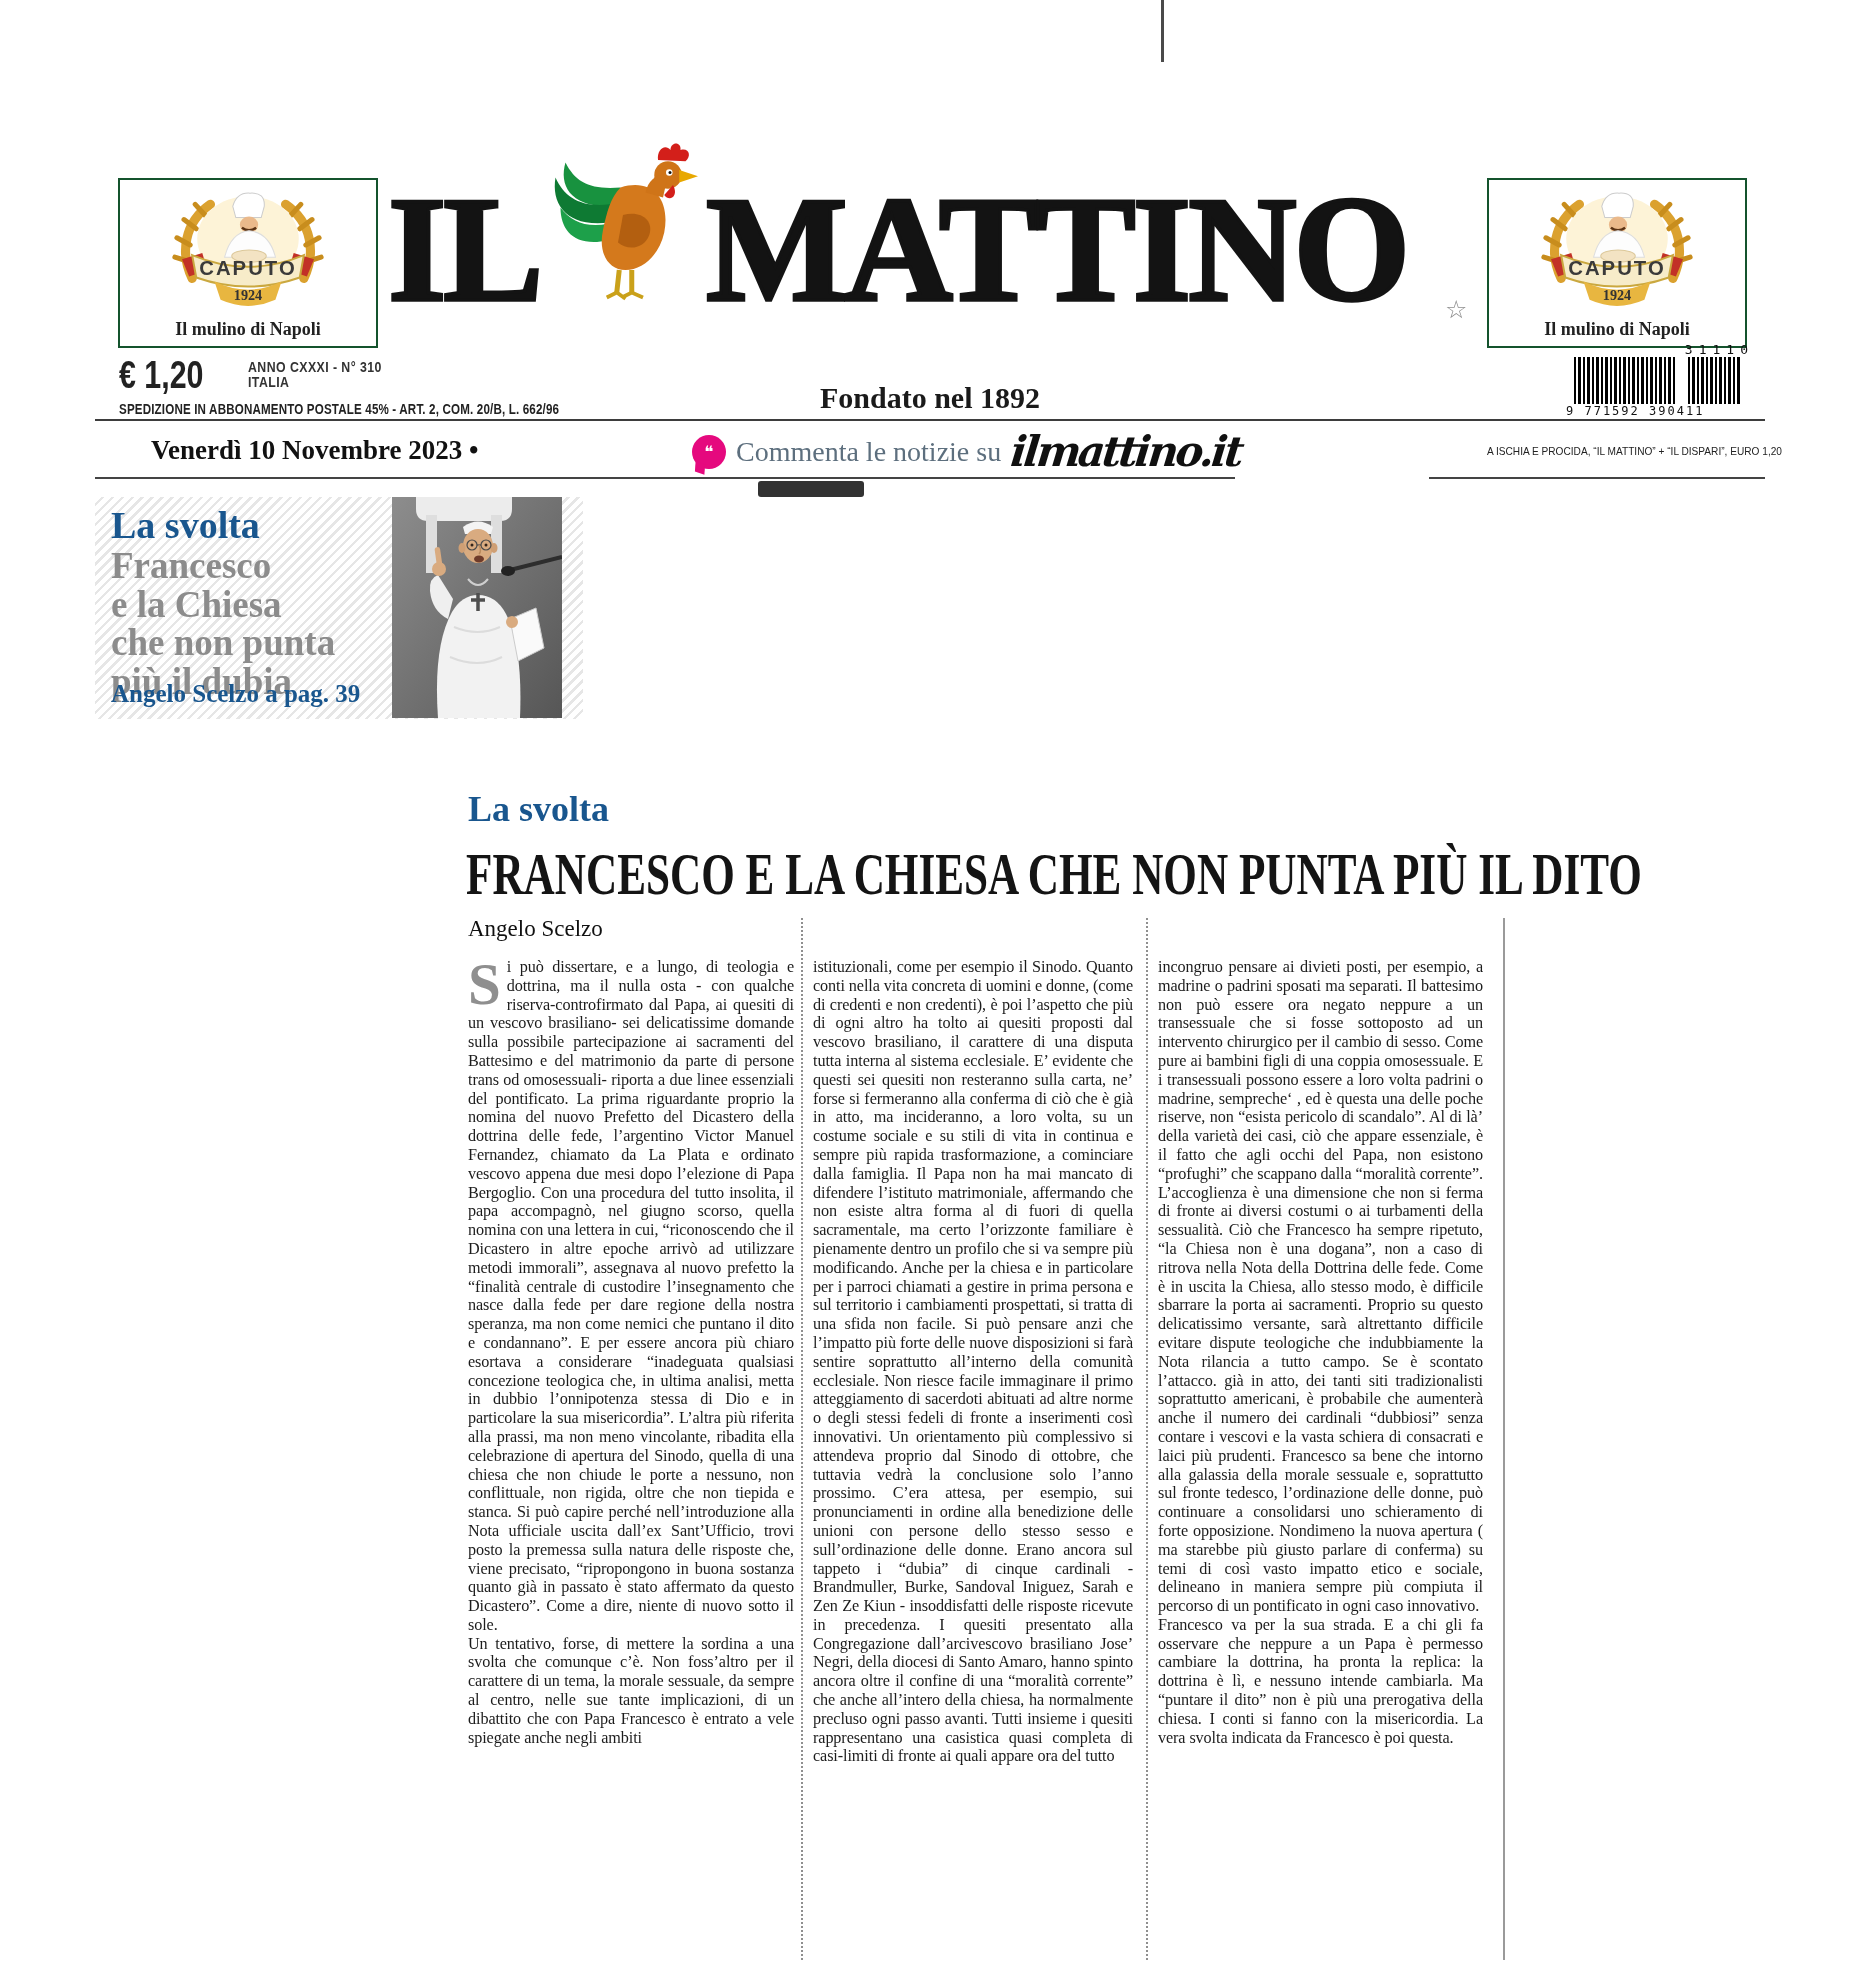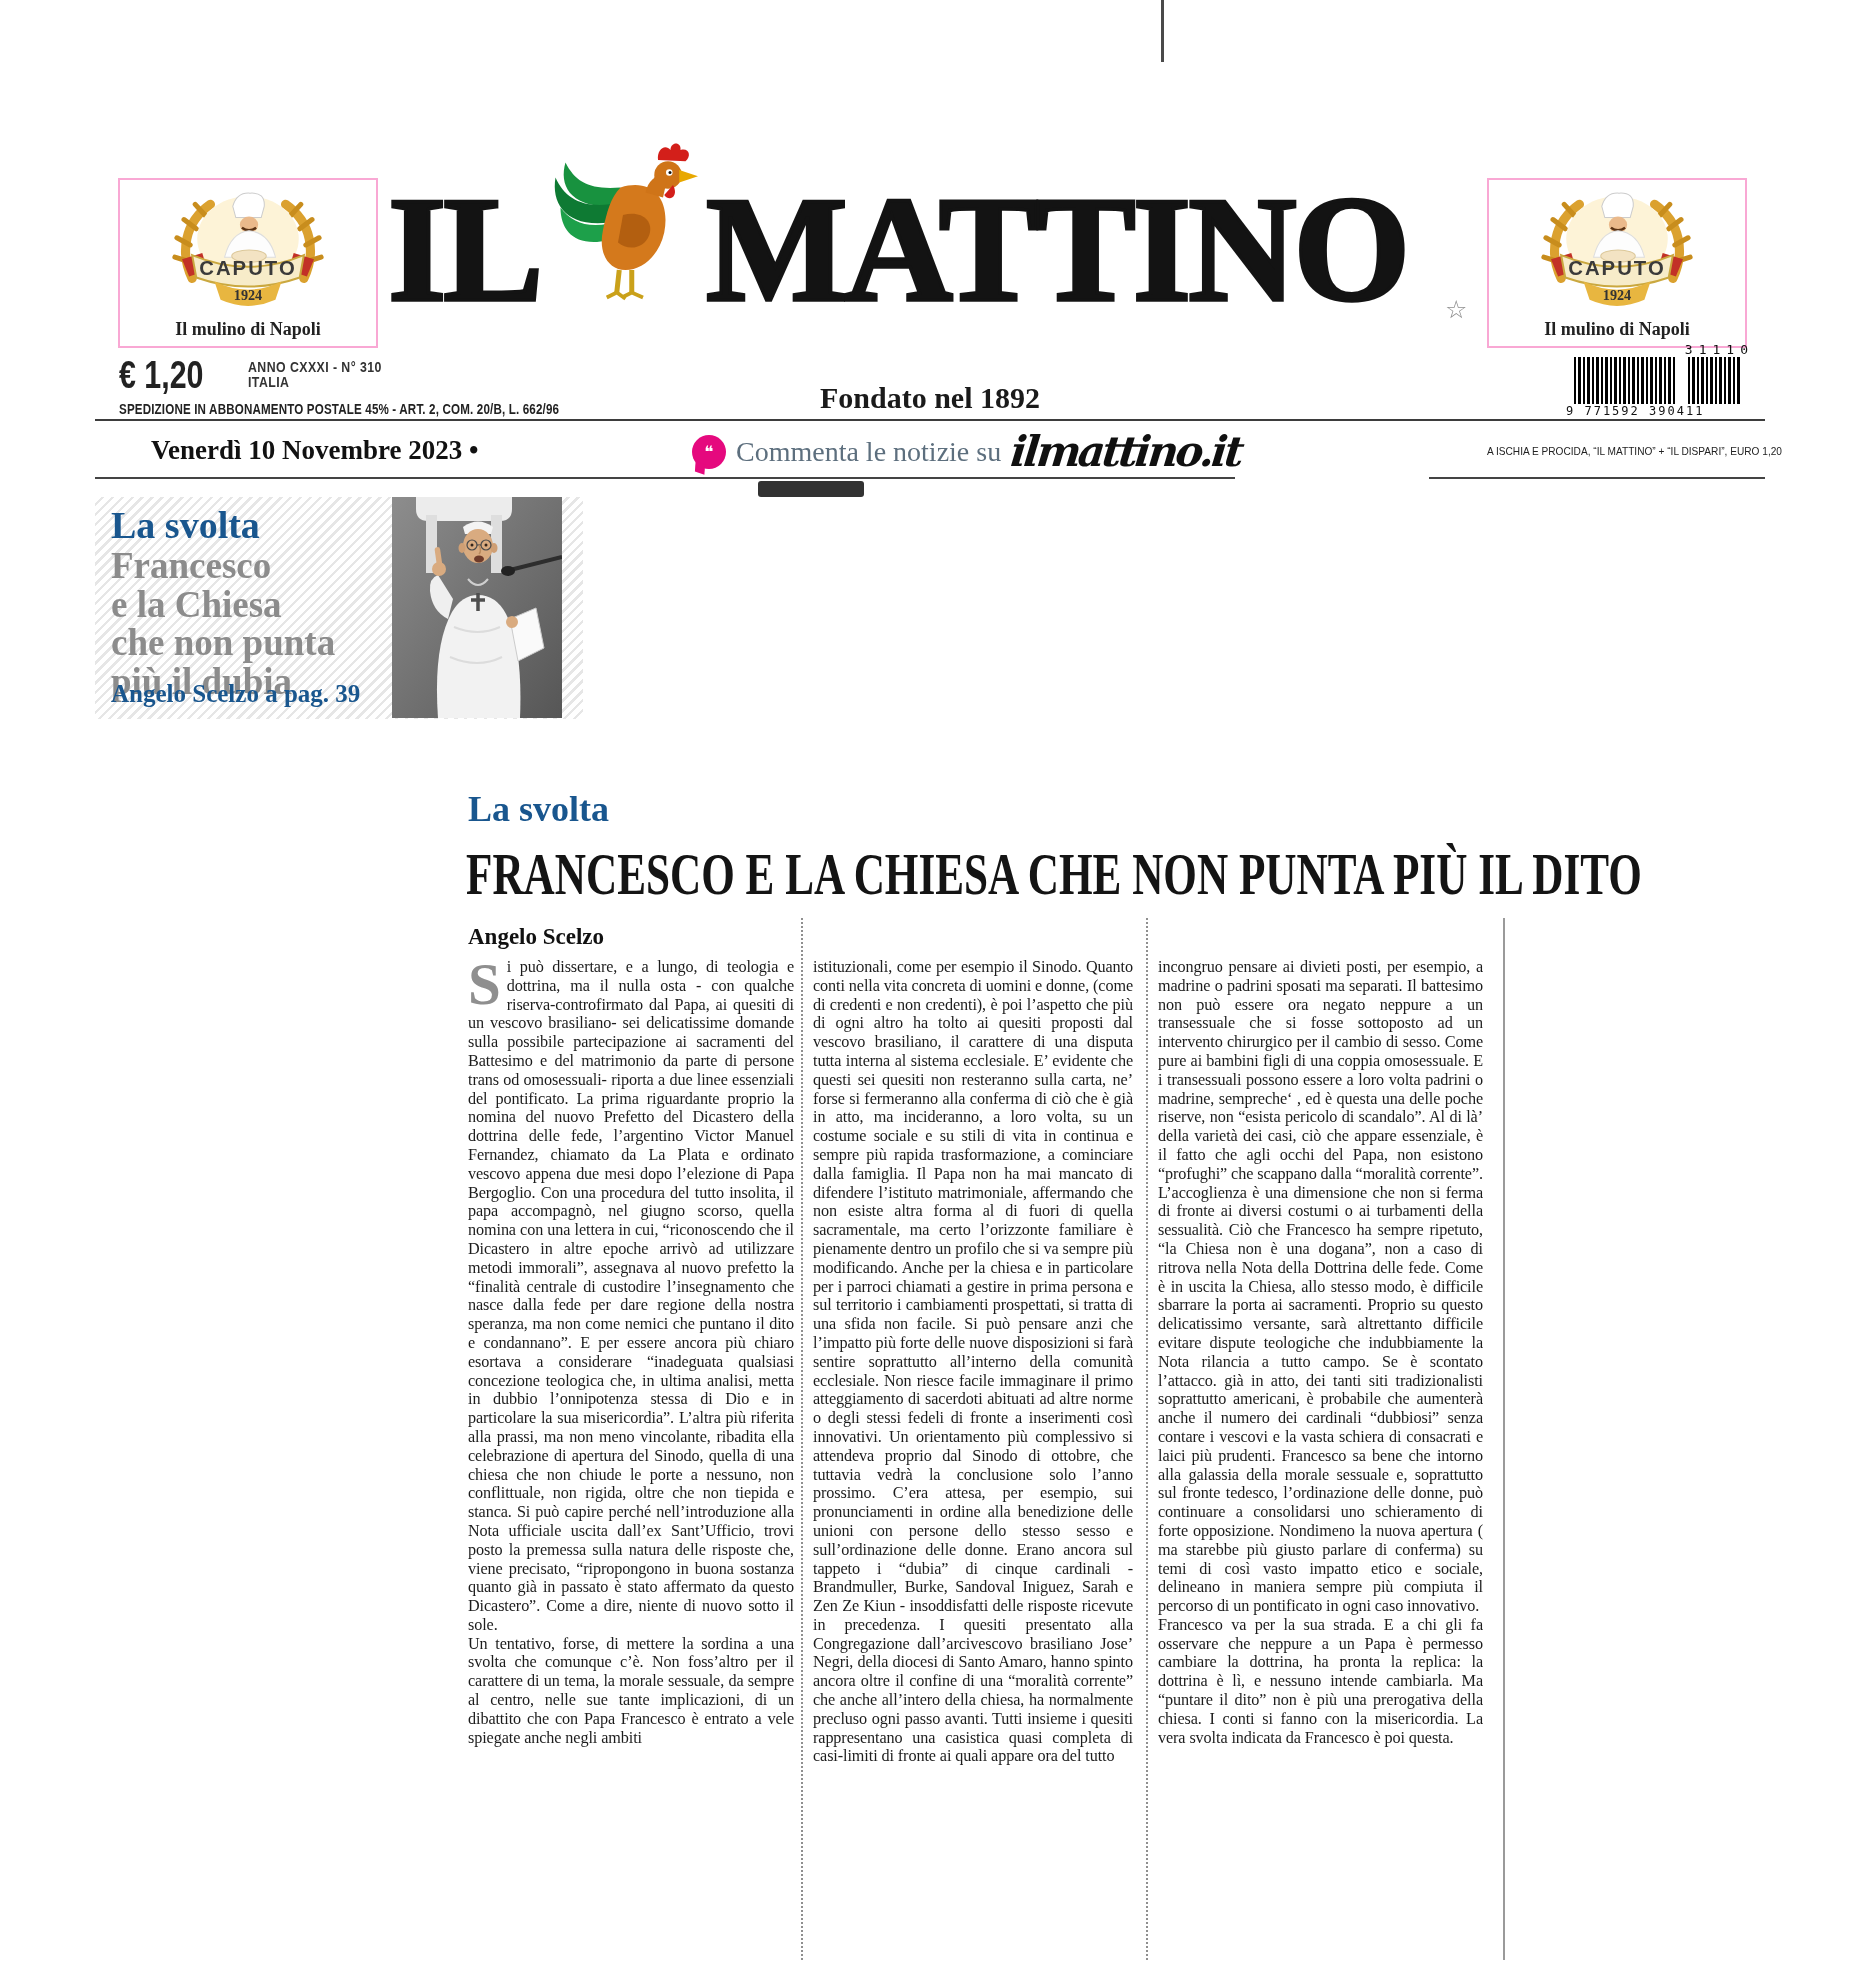--- a/index.html
+++ b/index.html
@@ -4,21 +4,21 @@
 <style>
   html,body{margin:0;padding:0;background:#ffffff;}
   #page{position:relative;width:1860px;height:1981px;background:#fff;overflow:hidden;
         font-family:"Liberation Serif", serif;color:#1d1d1d;}
   .abs{position:absolute;}
 
   
   .fold-mark{left:1161px;top:0;width:3px;height:62px;background:#4a4a4a;}
 
   
-  .caputo-box{width:256px;height:166px;border:2px solid #f9a8d4;background:#fff;}
+  .caputo-box{width:256px;height:166px;border:2px solid #14532d;background:#fff;}
   .caputo-box.left{left:118px;top:178px;}
   .caputo-box.right{left:1487px;top:178px;}
   .caputo-logo{position:absolute;left:50%;top:2px;transform:translateX(-50%);}
   .caputo-tagline{position:absolute;left:0;right:0;bottom:6px;text-align:center;
       font-weight:bold;font-size:18px;color:#222;margin-top:24px;}
 
   
   .nameplate{left:388px;top:182px;width:1080px;height:150px;}
   .np-word{position:absolute;font-weight:bold;font-size:150px;line-height:135px;
       color:#131313;-webkit-text-stroke:3.5px #131313;letter-spacing:-3px;white-space:nowrap;}
@@ -73,21 +73,21 @@
   .teaser-kicker{position:absolute;left:16px;top:6px;font-size:38px;font-weight:bold;color:#19568e;}
   .teaser-title{position:absolute;left:16px;top:50px;font-size:37px;line-height:38.5px;
       font-weight:bold;color:#8c8c8c;}
   .teaser-ref{position:absolute;left:16px;top:183px;font-size:25px;font-weight:bold;color:#19568e;}
   .teaser-photo{position:absolute;left:297px;top:0;width:170px;height:221px;}
 
   
   .art-kicker{left:468px;top:788px;font-size:36px;font-weight:bold;color:#19568e;}
   .headline{left:466px;top:840px;font-size:60px;font-weight:600;color:#141414;
       white-space:nowrap;transform:scaleX(.72);transform-origin:left top;letter-spacing:0;}
-  .byline{left:468px;top:916px;font-size:23px;font-weight:bold;color:#111;margin-top:8px;}
+  .byline{left:468px;top:916px;font-size:23px;font-weight:normal;color:#111;}
   .colsep{top:918px;height:1042px;width:0;border-left:2px dotted #8f8f8f;}
   .colsep.s1{left:801px;} .colsep.s2{left:1146px;}
   .art-right-rule{left:1503px;top:918px;width:2px;height:1042px;background:#9a9a9a;}
   .bodycol{top:958px;height:1000px;overflow:hidden;}
   .bodycol p{margin:0;font-size:16.2px;line-height:18.8px;text-align:justify;
       color:#1c1c1c;letter-spacing:-.1px;}
   .col1{left:468px;width:326px;} .col2{left:813px;width:320px;} .col3{left:1158px;width:325px;}
   .dropcap{float:left;font-size:59px;line-height:47px;padding:3px 6px 0 0;
       color:#8f8f8f;font-weight:bold;}
   .copyright{left:1158px;top:1938px;width:325px;text-align:right;

